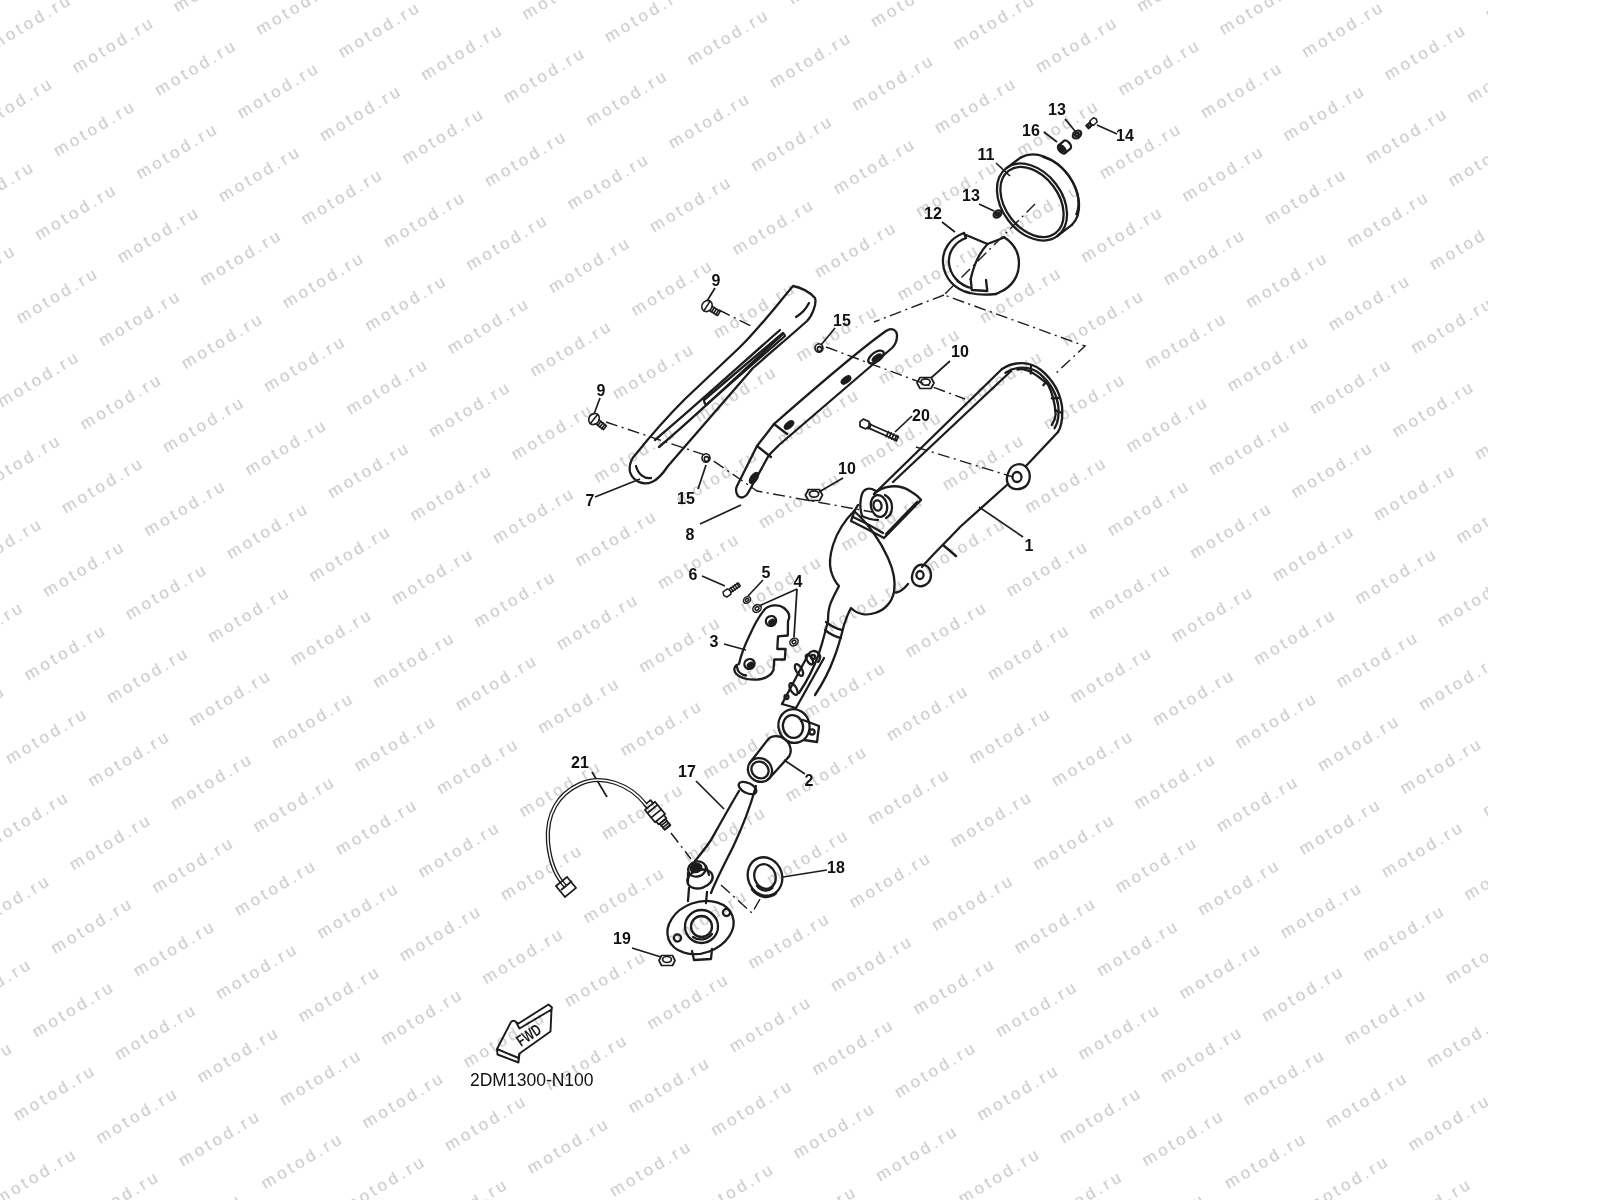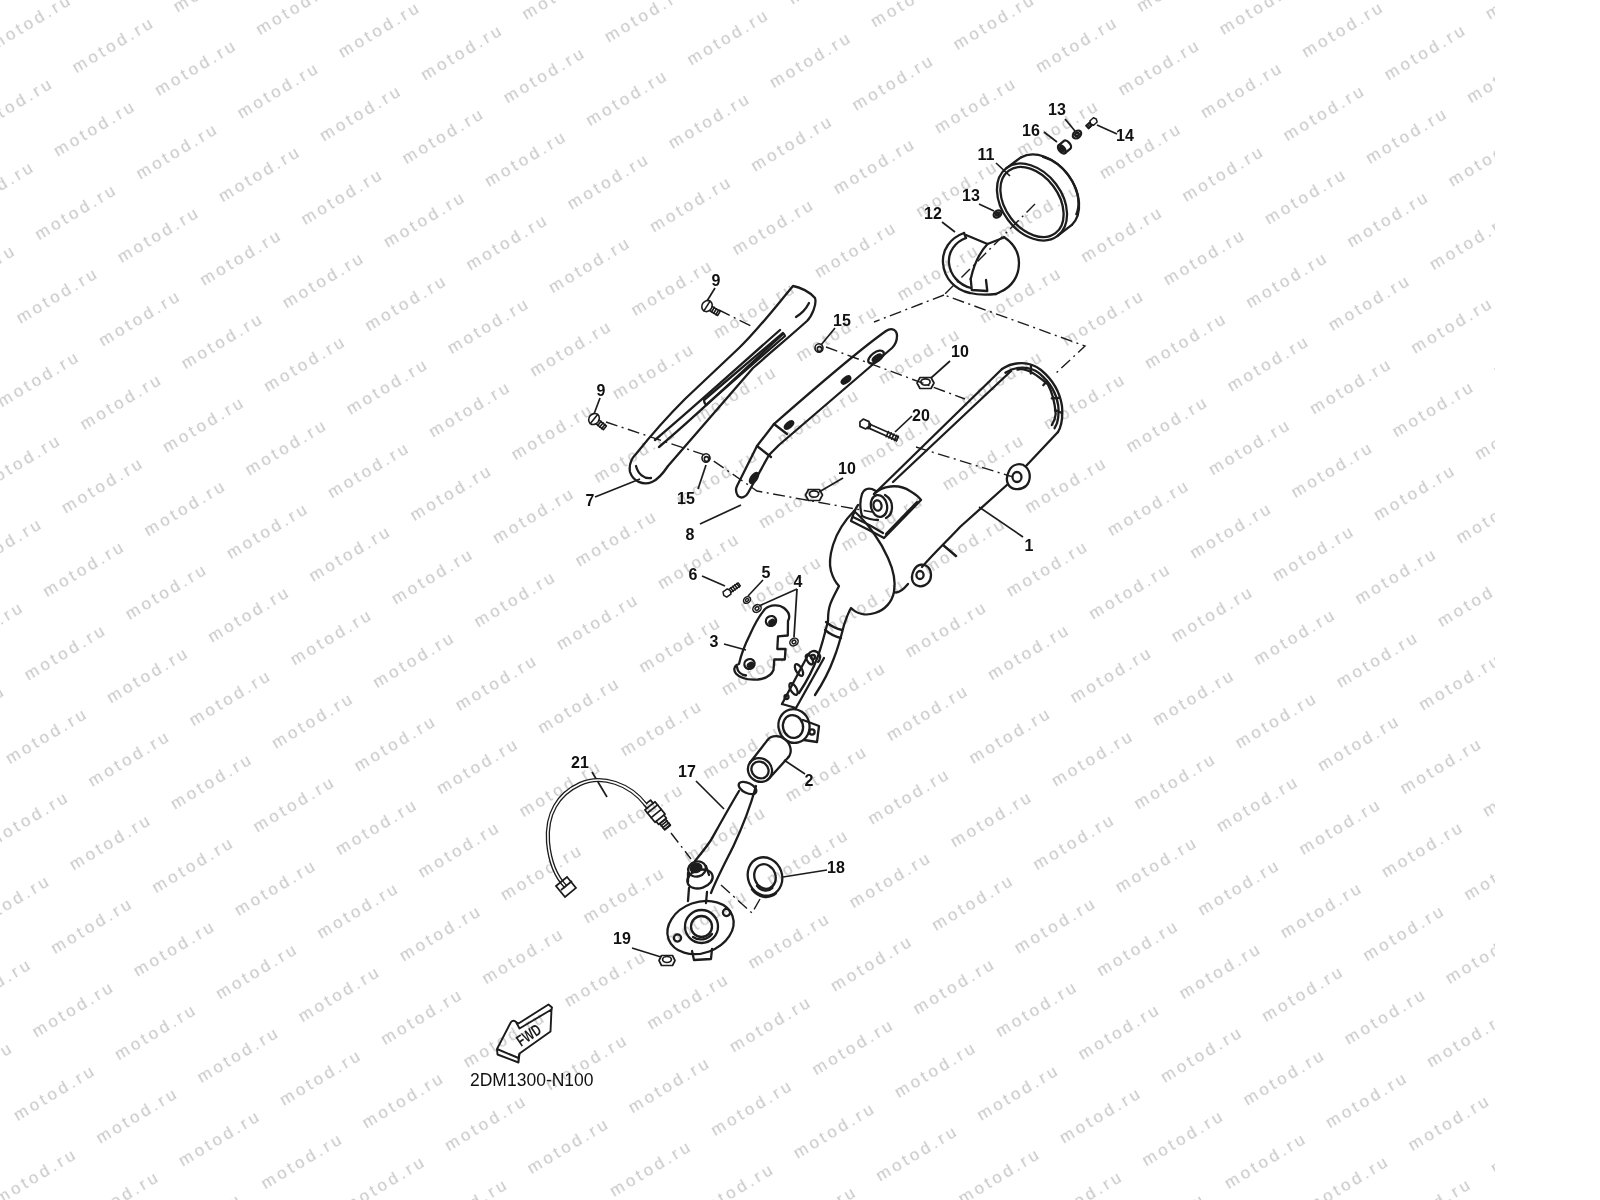--- a/index.html
+++ b/index.html
@@ -1,16 +1,16 @@
 <!DOCTYPE html>
 <html><head>
 <meta charset="utf-8">
 <style>
   html,body{margin:0;padding:0;background:#ffffff;}
-  #page{position:relative;width:1488px;height:1200px;overflow:hidden;background:#ffffff;padding-left:7px;}
+  #page{position:relative;width:1488px;height:1200px;overflow:hidden;background:#ffffff;}
   svg{position:absolute;left:0;top:0;}
   text{font-family:"Liberation Sans", sans-serif;}
 </style>
 </head>
 <body>
 <div id="page">
 <svg width="1600" height="1200" viewBox="0 0 1600 1200">
 <defs>
   <pattern id="wm" x="-21" y="8" width="118" height="124" patternUnits="userSpaceOnUse">
     <text x="0" y="16" font-size="17" letter-spacing="3.3" fill="#c6c6c6">motod.ru</text>

